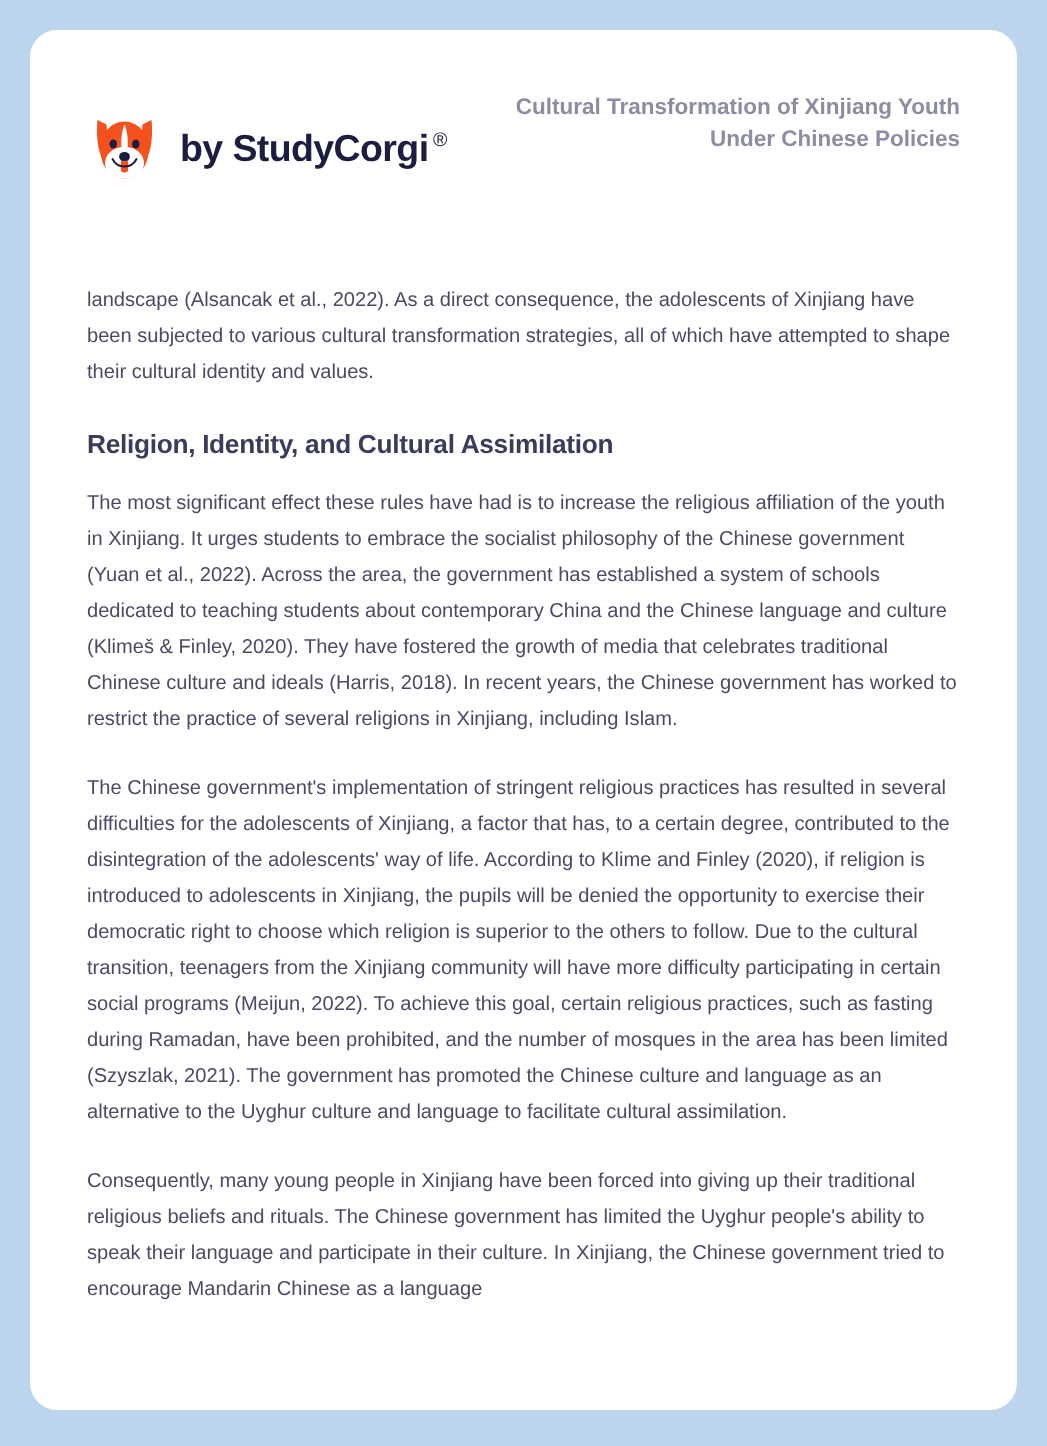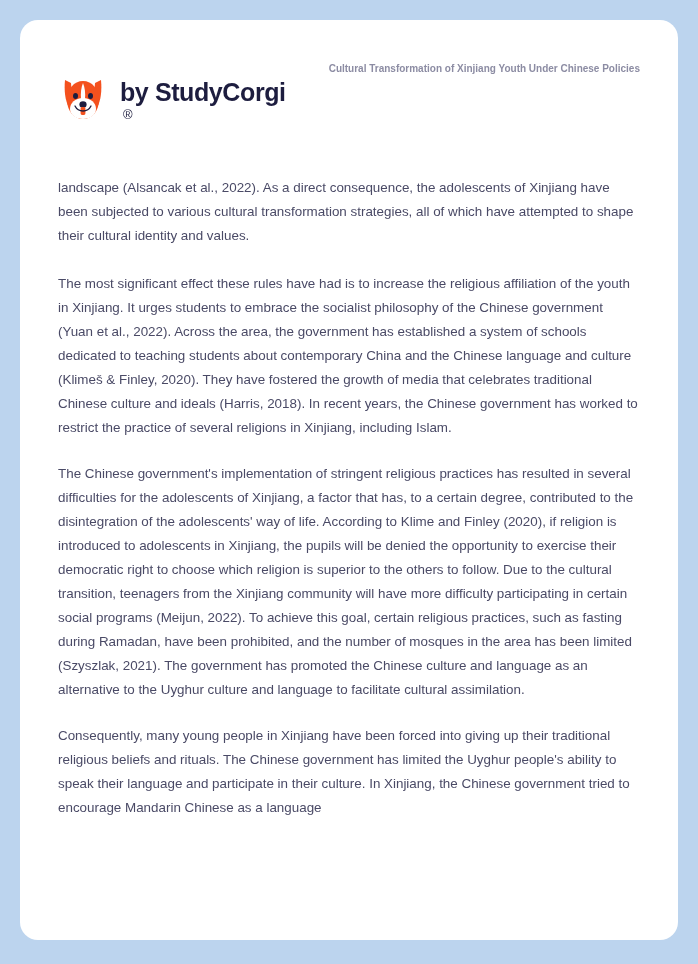--- a/index.html
+++ b/index.html
@@ -47,38 +47,37 @@
   }
   .brand-wordmark {
     display: flex;
     align-items: flex-start;
     margin-left: 12px;
     color: #1d1d3f;
     font-size: 25px;
     font-weight: bold;
     letter-spacing: -0.4px;
     white-space: nowrap;
-    flex-direction: column;
   }
   .brand-reg {
     font-size: 13px;
     font-weight: normal;
     line-height: 1;
     margin-left: 3px;
     margin-top: 1px;
   }
   .header-meta {
     text-align: right;
     flex: 1 1 auto;
     padding-left: 24px;
     max-width: 360px;
   }
   .doc-title {
     color: #8c8ca3;
-    font-size: 10px;
+    font-size: 15px;
     font-weight: bold;
     line-height: 1.38;
     margin: 0;
   }
   .doc-url {
     color: #9a9ab0;
     font-size: 11px;
     font-weight: normal;
     line-height: 1.4;
     margin: 6px 0 0 0;
@@ -93,21 +92,21 @@
     color: #3b3b5c;
     font-size: 17.5px;
     font-weight: bold;
     margin: 26px 0 14px 0;
     letter-spacing: -0.2px;
   }
   .body-paragraph {
     color: #4a4a66;
     font-size: 13.4px;
     line-height: 24px;
-    margin: 4px 0 22px 0;
+    margin: 16px 0 22px 0;
     text-align: left;
   }
   .body-paragraph:last-child {
     margin-bottom: 0;
   }
   .first-para {
     margin-bottom: 24px;
   }
 </style>
 </head>
@@ -148,20 +147,21 @@
     <div class="header-meta">
       <p class="doc-title">Cultural Transformation of Xinjiang Youth Under Chinese Policies</p>
     </div>
 
   </div>
 
   <div class="doc-body">
 
     <p class="body-paragraph first-para">landscape (Alsancak et al., 2022). As a direct consequence, the adolescents of Xinjiang have been subjected to various cultural transformation strategies, all of which have attempted to shape their cultural identity and values.</p>
 
+    <h2 class="section-heading">Religion, Identity, and Cultural Assimilation</h2>
 
     <p class="body-paragraph">The most significant effect these rules have had is to increase the religious affiliation of the youth in Xinjiang. It urges students to embrace the socialist philosophy of the Chinese government (Yuan et al., 2022). Across the area, the government has established a system of schools dedicated to teaching students about contemporary China and the Chinese language and culture (Klimeš &amp; Finley, 2020). They have fostered the growth of media that celebrates traditional Chinese culture and ideals (Harris, 2018). In recent years, the Chinese government has worked to restrict the practice of several religions in Xinjiang, including Islam.</p>
     <p class="body-paragraph">The Chinese government's implementation of stringent religious practices has resulted in several difficulties for the adolescents of Xinjiang, a factor that has, to a certain degree, contributed to the disintegration of the adolescents' way of life. According to Klime and Finley (2020), if religion is introduced to adolescents in Xinjiang, the pupils will be denied the opportunity to exercise their democratic right to choose which religion is superior to the others to follow. Due to the cultural transition, teenagers from the Xinjiang community will have more difficulty participating in certain social programs (Meijun, 2022). To achieve this goal, certain religious practices, such as fasting during Ramadan, have been prohibited, and the number of mosques in the area has been limited (Szyszlak, 2021). The government has promoted the Chinese culture and language as an alternative to the Uyghur culture and language to facilitate cultural assimilation.</p>
     <p class="body-paragraph">Consequently, many young people in Xinjiang have been forced into giving up their traditional religious beliefs and rituals. The Chinese government has limited the Uyghur people's ability to speak their language and participate in their culture. In Xinjiang, the Chinese government tried to encourage Mandarin Chinese as a language</p>
 
   </div>
 
 </div>
 
 </body></html>

